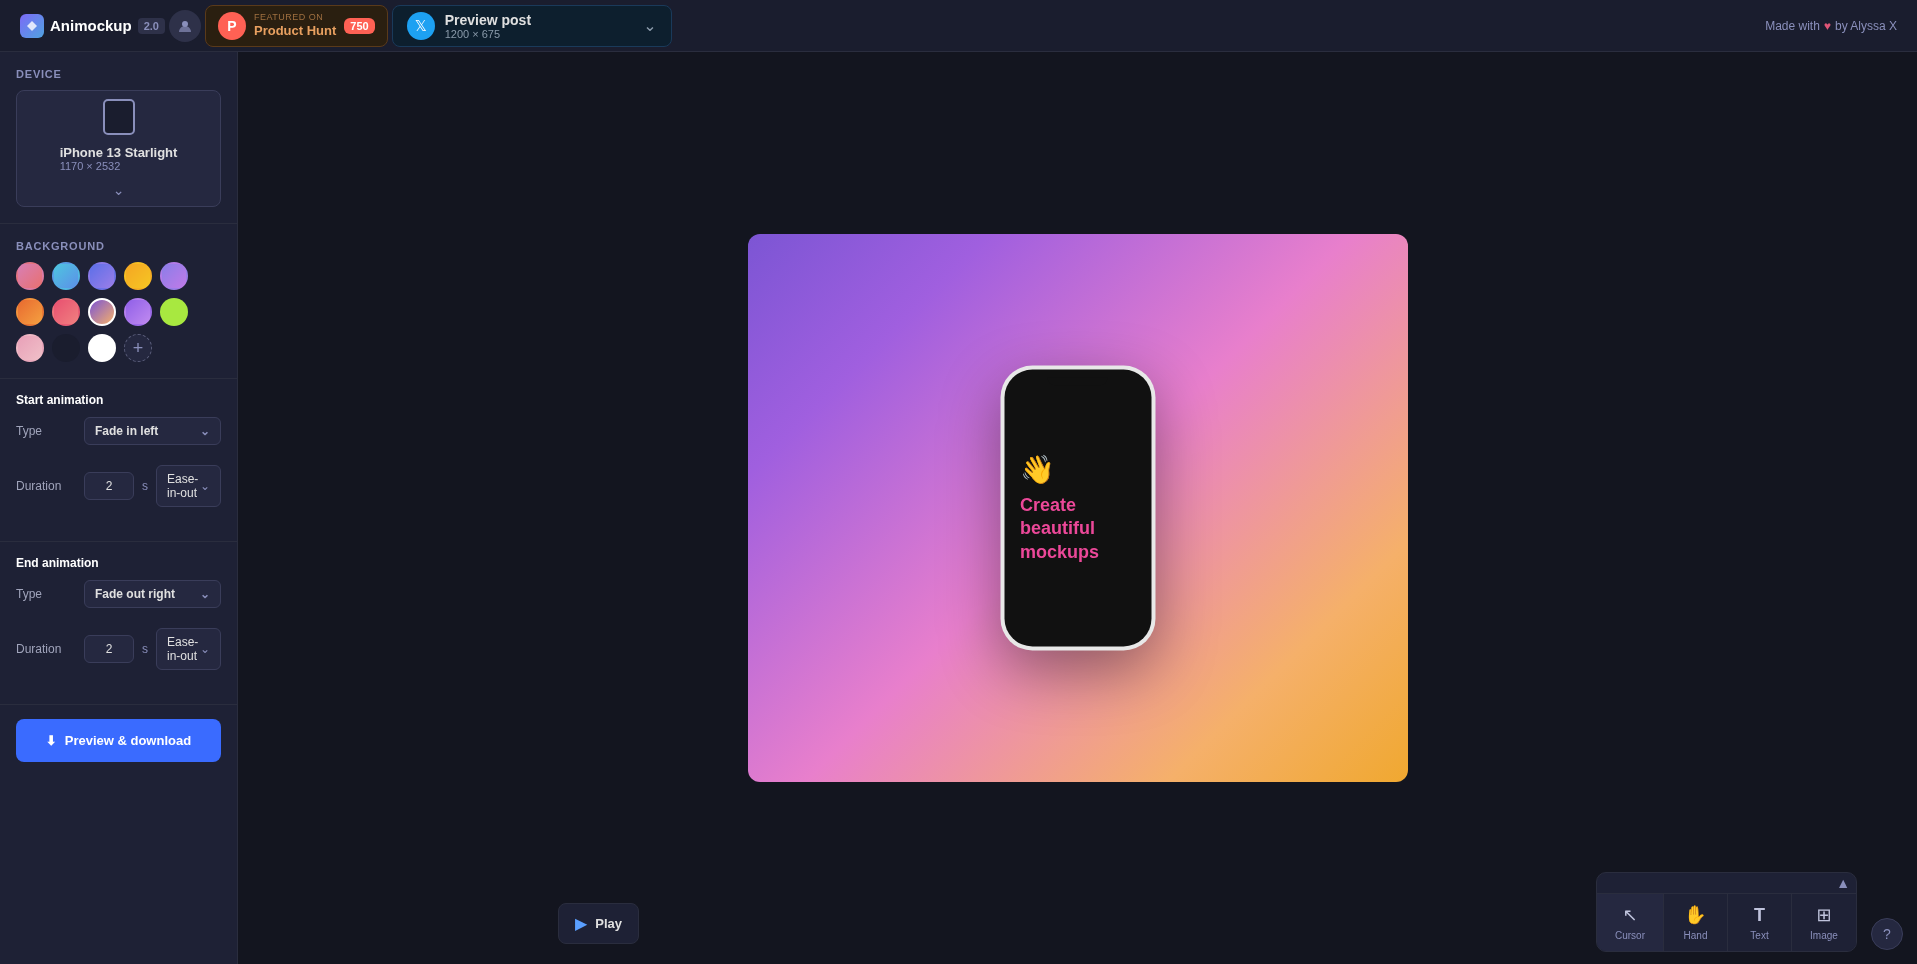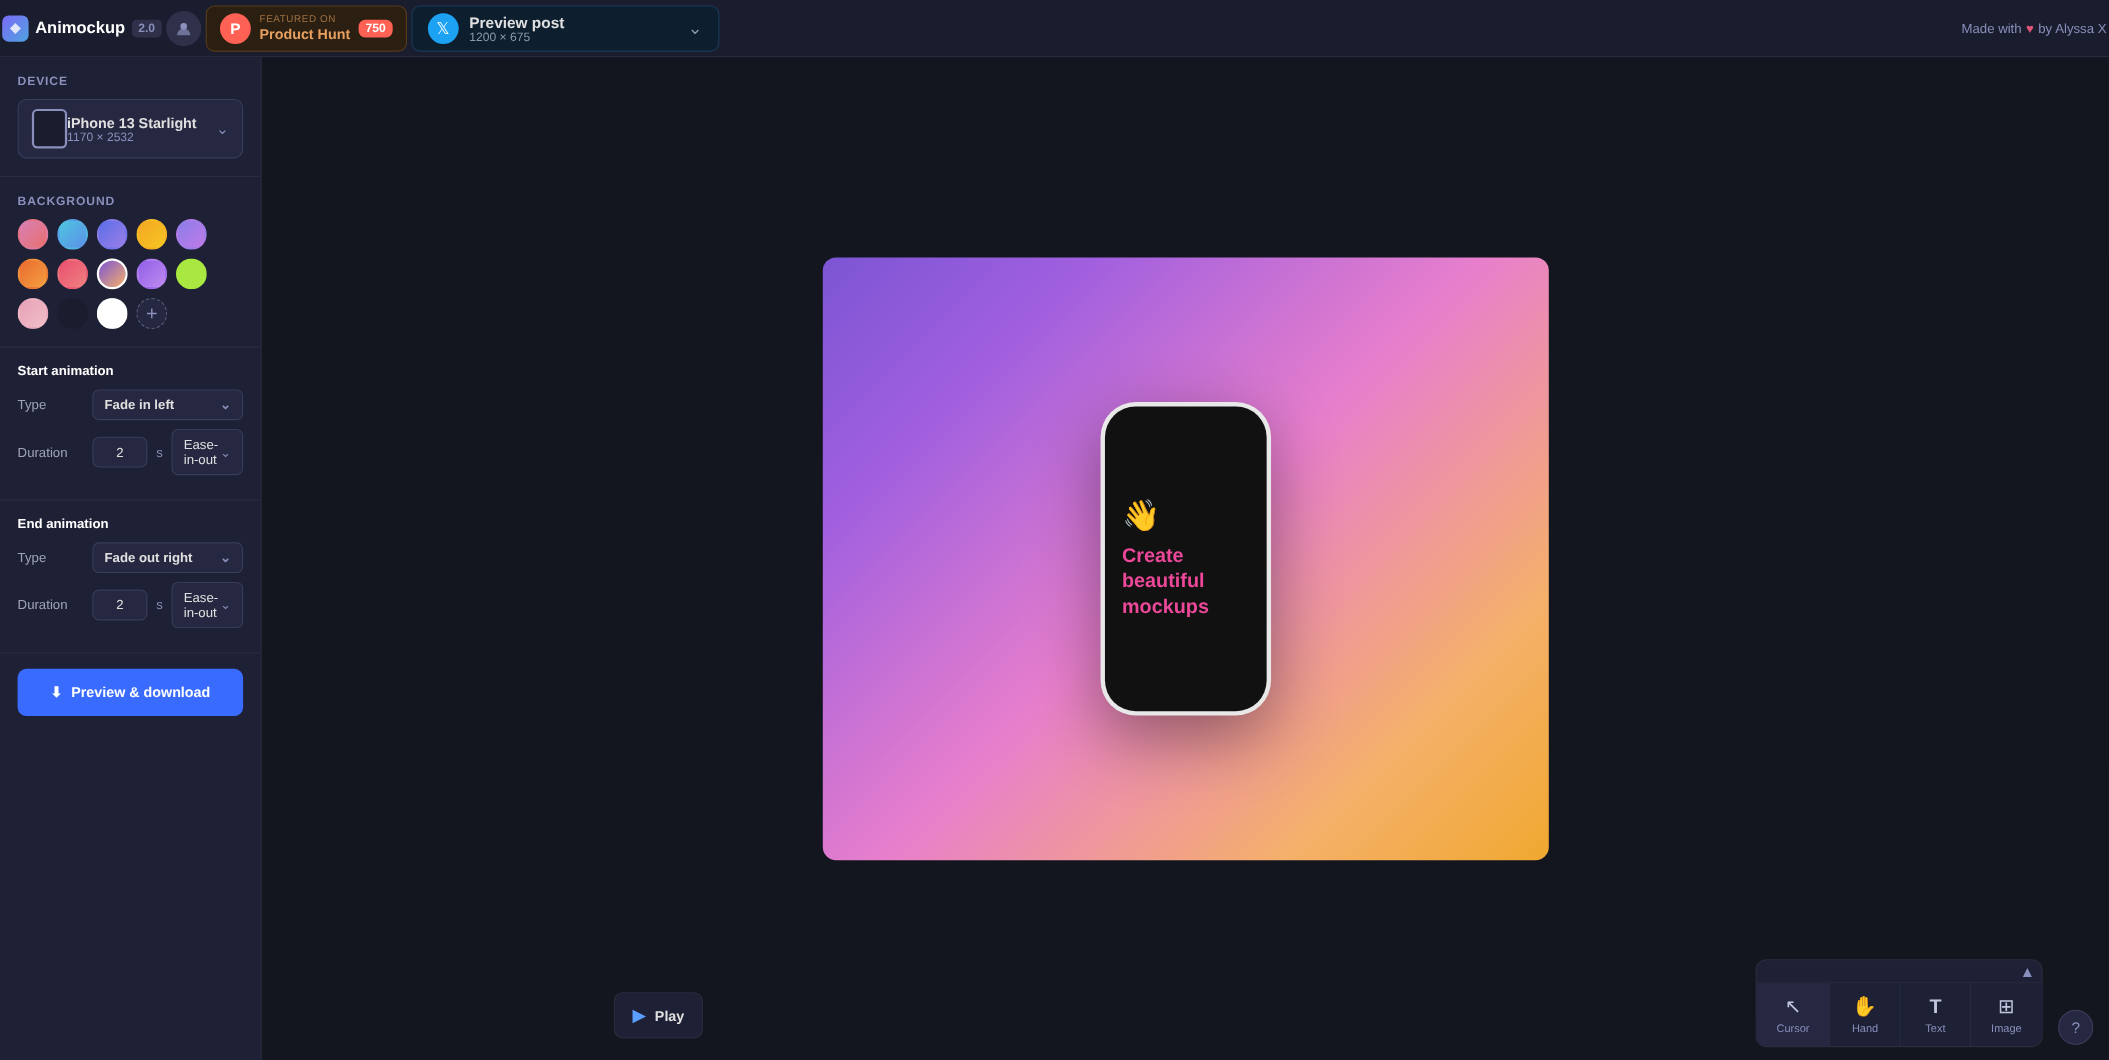--- a/index.html
+++ b/index.html
@@ -14,21 +14,21 @@
       flex-direction: column;
     }
 
     
     .topbar {
       display: flex;
       align-items: center;
       height: 52px;
       background: #1a1d2e;
       border-bottom: 1px solid #2a2d3e;
-      padding: 0 2px;
+      padding: 0 20px;
       gap: 4px;
       flex-shrink: 0;
     }
     .logo {
       display: flex;
       align-items: center;
       gap: 6px;
       font-weight: 700;
       font-size: 15px;
       color: #fff;
@@ -146,25 +146,27 @@
       color: #8a8fbb;
       text-transform: uppercase;
       letter-spacing: 0.8px;
       margin-bottom: 10px;
     }
 
     
     .device-selector {
       display: flex;
       align-items: center;
+      gap: 10px;
       background: #252840;
       border: 1px solid #3a3d5a;
       border-radius: 8px;
       padding: 8px 12px;
       cursor: pointer;
+      flex-direction: column;
     }
     .device-icon {
       width: 32px; height: 36px;
       border: 2px solid #8a8fbb;
       border-radius: 5px;
       background: #1a1d2e;
       flex-shrink: 0;
     }
     .device-info { flex: 1; }
     .device-name { font-size: 13px; font-weight: 600; color: #e0e0e0; }
@@ -202,21 +204,21 @@
       background: #252840;
       border: 1.5px dashed #5a5d7a;
       display: flex; align-items: center; justify-content: center;
       cursor: pointer; color: #8a8fbb; font-size: 18px;
     }
 
     
     .anim-section { padding: 14px 16px; border-bottom: 1px solid #2a2d3e; }
     .anim-title { font-size: 12px; font-weight: 600; color: #ffffff; margin-bottom: 10px; }
     .field-row {
-      display: flex; align-items: center; gap: 8px; margin-bottom: 8px;
+      display: flex; align-items: center; gap: 8px; margin-bottom: 20px;
     }
     .field-label { width: 60px; color: #a0a4bb; font-size: 12px; flex-shrink: 0; }
     .select-field {
       flex: 1;
       background: #252840;
       border: 1px solid #3a3d5a;
       border-radius: 6px;
       color: #e0e0e0;
       font-size: 12px;
       padding: 6px 10px;

